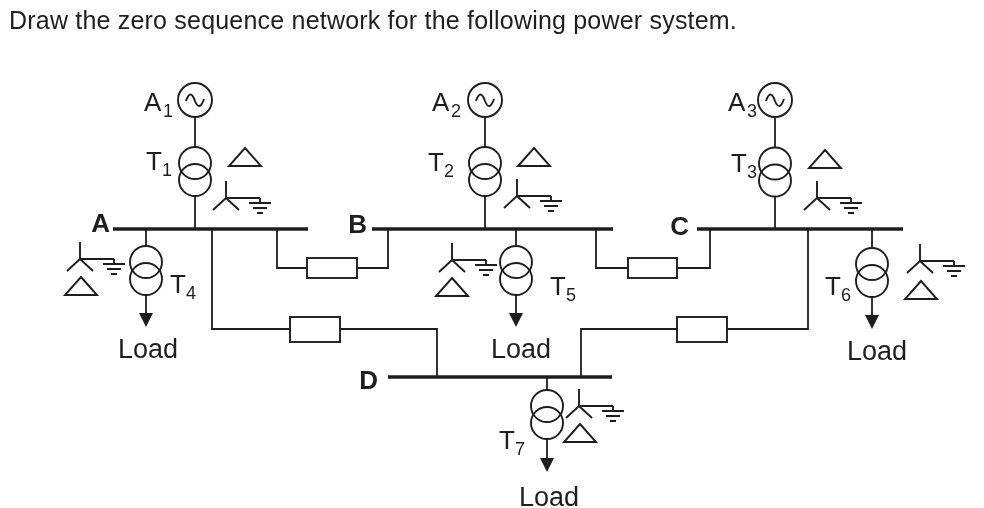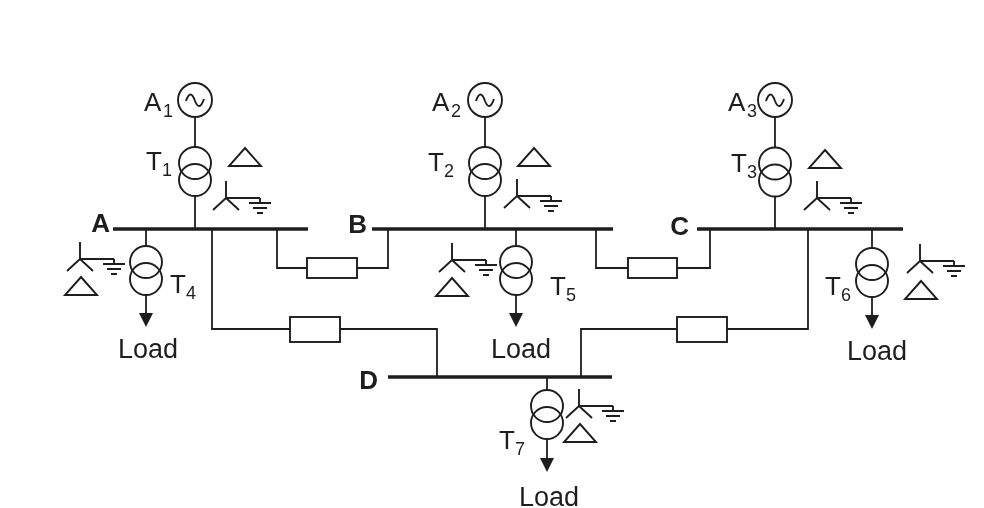--- a/index.html
+++ b/index.html
@@ -21,20 +21,21 @@
   .complabel{font:26px "Liberation Sans",sans-serif;}
   .sublabel{font:18px "Liberation Sans",sans-serif;}
   .loadlabel{font:27px "Liberation Sans",sans-serif;text-anchor:middle;}
   .arrowhead{fill:#1e1e1e;stroke:none;}
 </style>
 </head>
 <body>
 
 <div class="page">
 
+  <div class="title">Draw the zero sequence network for the following power system.</div>
 
   <svg width="984" height="508" viewBox="0 0 984 508">
 
     <defs>
       <g id="d-gen" class="sym">
         <circle cx="0" cy="0" r="17"></circle>
         <path d="M -9 1 Q -4.5 -12 0 1 Q 4.5 12 9 -1"></path>
       </g>
       <g id="d-xfmr" class="sym">
         <circle cx="0" cy="-8.5" r="16"></circle>

